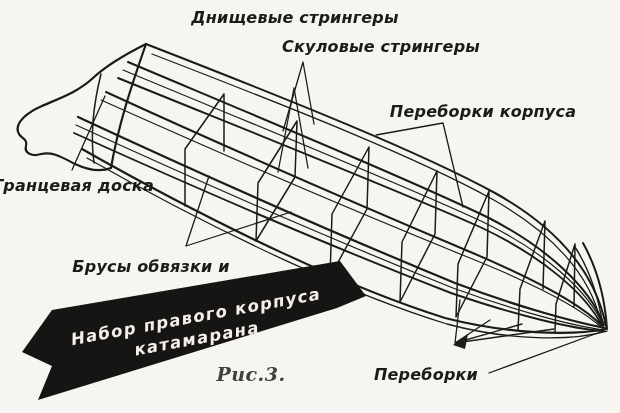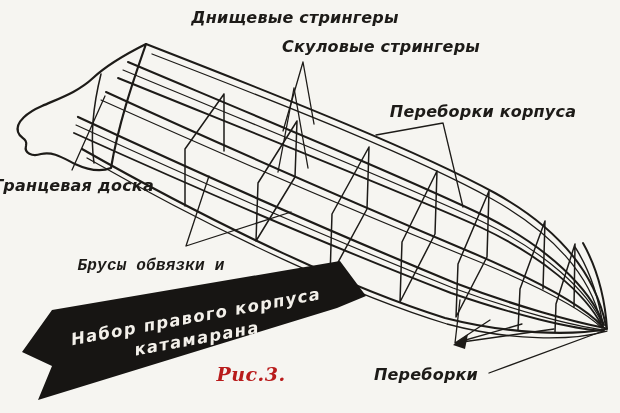--- a/index.html
+++ b/index.html
@@ -1,23 +1,23 @@
 <!DOCTYPE html>
 <html><head>
 <meta charset="utf-8">
 <style>
   html,body{margin:0;padding:0;background:#e8e8e8;}
   #page{position:relative;width:620px;height:413px;background:#f6f5f1;overflow:hidden;
         font-family:"DejaVu Sans",sans-serif;}
   #page svg{position:absolute;left:0;top:0;}
   .label{position:absolute;transform:translate(-50%,-50%);white-space:nowrap;
          font:italic 700 16px "DejaVu Sans",sans-serif;color:#1d1b18;letter-spacing:.2px;text-align:right;}
-  .label.two-line{text-align:left;line-height:19px;font-family:Liberation Mono, monospace;}
+  .label.two-line{text-align:left;line-height:19px;}
   .caption{position:absolute;transform:translate(-50%,-50%);white-space:nowrap;
-           font:italic 800 19px "DejaVu Serif",serif;color:#b91c1c;letter-spacing:.5px;}
+           font:italic 800 19px "DejaVu Serif",serif;color:#404040;letter-spacing:.5px;}
   .banner-text{font:italic 700 16.5px "DejaVu Sans",sans-serif;letter-spacing:1.4px;}
 </style>
 </head>
 <body>
 
 <div id="page">
 
   <svg width="620" height="413" viewBox="0 0 620 413">
     <g stroke="#1d1b18" fill="none" stroke-linecap="round" stroke-linejoin="round">
 

